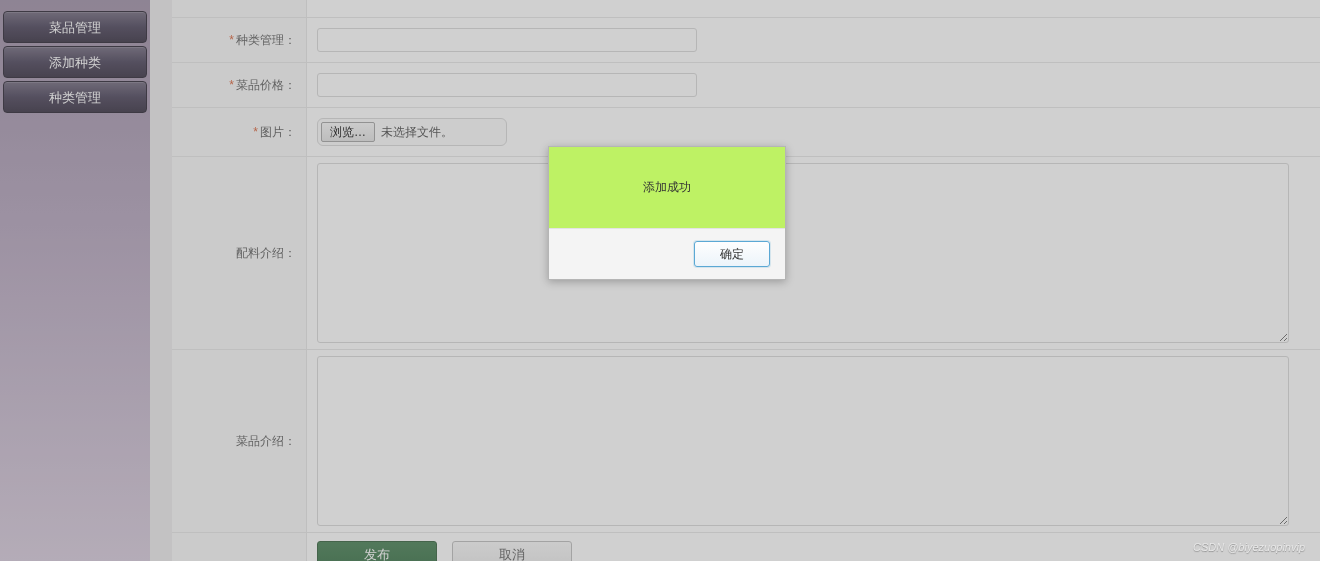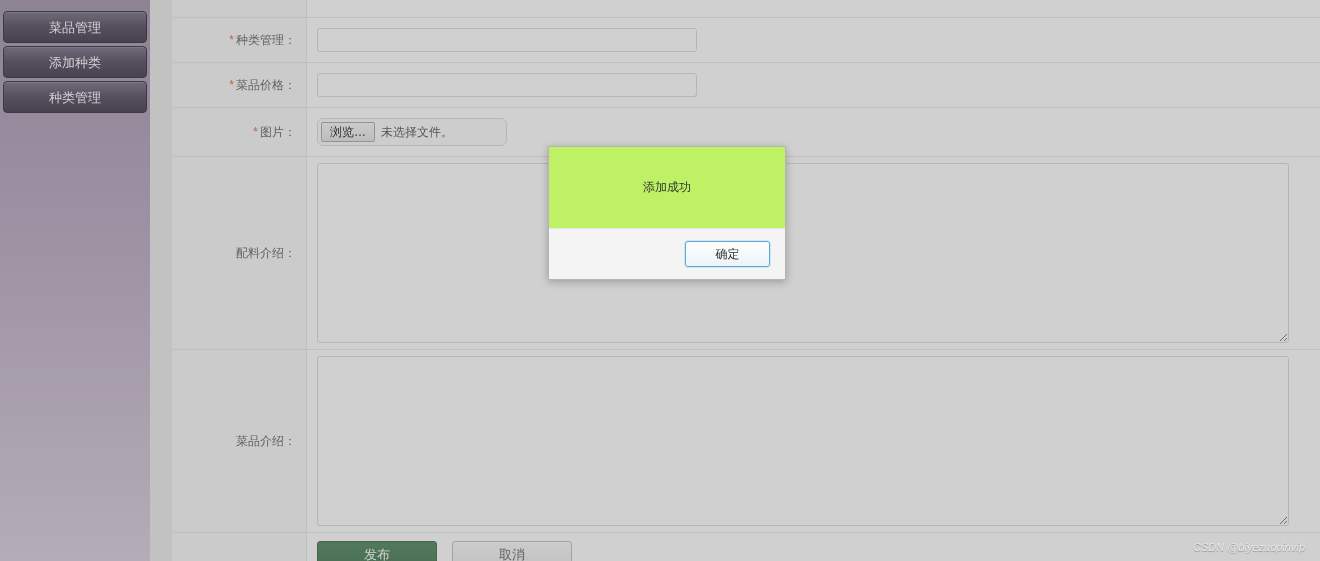--- a/index.html
+++ b/index.html
@@ -165,21 +165,21 @@
       color: #333;
       border-bottom: 1px solid #e3e3e3;
     }
     .modal-footer {
       background: #f4f4f4;
       padding: 12px 15px;
       display: flex;
       justify-content: flex-end;
     }
     .modal-ok {
-      width: 85px;
+      width: 76px;
       height: 26px;
       border: 1px solid #5ba8d4;
       background: linear-gradient(to bottom, #fefefe, #ecf4fa);
       border-radius: 3px;
       font-size: 12px;
       color: #333;
       cursor: pointer;
       box-shadow: 0 0 0 1px rgba(91,168,212,0.2);
     }
     .watermark {

